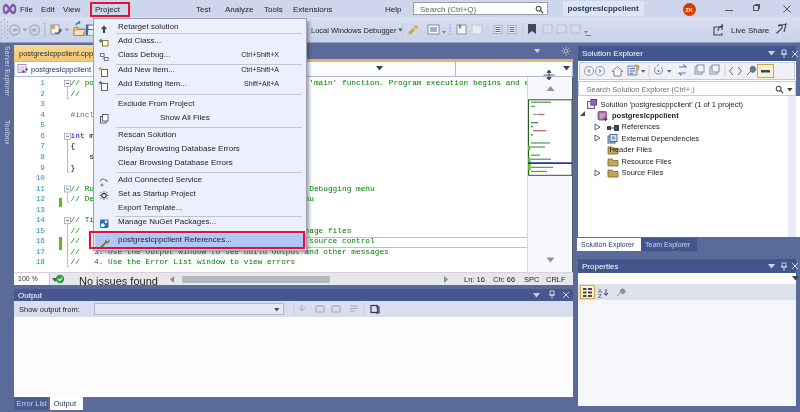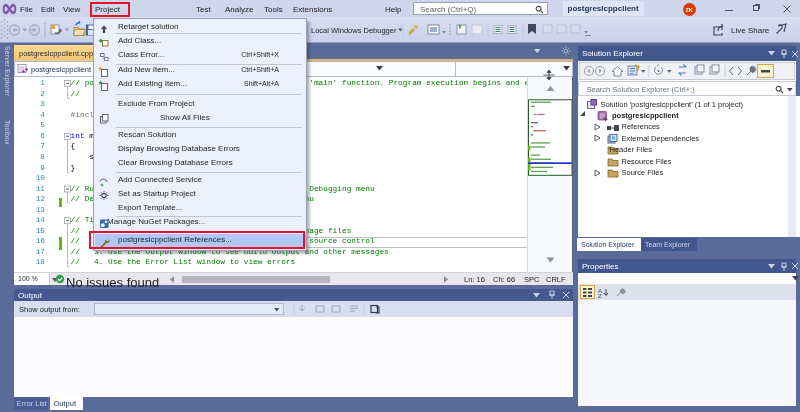--- a/index.html
+++ b/index.html
@@ -271,21 +271,21 @@
   <div class="abs" style="left:0;top:0;width:36px;height:12px;background:#fff;border-right:1px solid #c9c9d2;">
     <span class="abs" style="left:4px;top:2.5px;font-size:7px;color:#333;">100 %</span>
   </div>
   <svg class="abs" style="left:38px;top:5px;" width="8" height="5">
       <path d="M0 0 l3 4 L6 0 z" fill="#55595f"></path>
     </svg>
   <svg class="abs" style="left:40px;top:1.5px;" width="110" height="10" viewBox="0 0 110 10">
     <circle cx="6" cy="5" r="4.2" fill="#2f9e44"></circle>
     <path d="M4 5 l1.6 1.7 L8.3 3.6" stroke="#fff" stroke-width="1.1" fill="none"></path>
   </svg>
-  <span class="abs" style="left:52px;top:2.5px;font-size:13px;color:#1e1e1e;">No issues found</span>
+  <span class="abs" style="left:65px;top:2.5px;font-size:11px;color:#1e1e1e;">No issues found</span>
 
   <svg class="abs" style="left:155px;top:3px;" width="280" height="8">
       <path d="M5 0 l-4 3.5 l4 3.5 z" fill="#8a8f99"></path>
       <path d="M275 0 l4 3.5 l-4 3.5 z" fill="#8a8f99"></path>
     </svg>
   <div class="abs" style="left:168px;top:3px;width:148px;height:7px;background:#b6b7bf;"></div>
   <span class="abs" style="left:450px;top:2.5px;font-size:7.5px;color:#1e1e1e;">Ln: 16</span>
   <span class="abs" style="left:479px;top:2.5px;font-size:7.5px;color:#1e1e1e;">Ch: 66</span>
   <span class="abs" style="left:510px;top:2.5px;font-size:7.5px;color:#1e1e1e;">SPC</span>
   <span class="abs" style="left:532px;top:2.5px;font-size:7.5px;color:#1e1e1e;">CRLF</span>
@@ -495,35 +495,35 @@
   <div class="abs" style="left:22px;top:75.5px;width:186px;height:1px;background:#bfc6d6;"></div>
   <div class="abs" style="left:22px;top:108.5px;width:186px;height:1px;background:#bfc6d6;"></div>
   <div class="abs" style="left:22px;top:153.5px;width:186px;height:1px;background:#bfc6d6;"></div>
   <div class="abs" style="left:22px;top:197.5px;width:186px;height:1px;background:#bfc6d6;"></div>
   <div class="abs" style="left:22px;top:212px;width:186px;height:1px;background:#bfc6d6;"></div>
 
   <div class="abs" style="left:1px;top:215px;width:211px;height:13px;background:#b0c7f8;"></div>
 
   <span class="abs" style="left:24px;top:3.5px;">Retarget solution</span>
   <span class="abs" style="left:24px;top:17.5px;">Add Class...</span>
-  <span class="abs" style="left:24px;top:31.5px;">Class Error...</span>
+  <span class="abs" style="left:24px;top:31.5px;">Class Debug...</span>
     <span class="abs" style="right:27px;top:32px;font-size:7px;">Ctrl+Shift+X</span>
   <span class="abs" style="left:24px;top:46.5px;">Add New Item...</span>
     <span class="abs" style="right:27px;top:47px;font-size:7px;">Ctrl+Shift+A</span>
   <span class="abs" style="left:24px;top:60.5px;">Add Existing Item...</span>
     <span class="abs" style="right:27px;top:61px;font-size:7px;">Shift+Alt+A</span>
   <span class="abs" style="left:24px;top:80.5px;">Exclude From Project</span>
   <span class="abs" style="left:24px;top:94.5px;padding-left:42px;">Show All Files</span>
   <span class="abs" style="left:24px;top:111px;">Rescan Solution</span>
   <span class="abs" style="left:24px;top:125px;">Display Browsing Database Errors</span>
   <span class="abs" style="left:24px;top:139px;">Clear Browsing Database Errors</span>
   <span class="abs" style="left:24px;top:156.5px;">Add Connected Service</span>
   <span class="abs" style="left:24px;top:170.5px;">Set as Startup Project</span>
   <span class="abs" style="left:24px;top:184.5px;">Export Template...</span>
-  <span class="abs" style="left:13px;top:198.5px;text-align:right;">Manage NuGet Packages...</span>
+  <span class="abs" style="left:24px;top:198.5px;text-align:right;">Manage NuGet Packages...</span>
   <span class="abs" style="left:24px;top:216px;">postgreslcppclient References...</span>
 
   <svg class="abs" style="left:4px;top:4px;" width="13" height="228" viewBox="0 0 13 228">
     <path d="M6 2.5 l3 3.5 h-1.9 v4 h-2.2 v-4 h-1.9 Z" fill="#39404e"></path>
     <rect x="4.5" y="17.5" width="5.5" height="5.5" fill="#fffbe8" stroke="#8d6c28" stroke-width="0.9"></rect>
     <path d="M2.9 15.3 l0.8 1.5 1.7 0.2 -1.25 1.1 0.3 1.7 -1.55 -0.85 -1.55 0.85 0.3 -1.7 -1.25 -1.1 1.7 -0.2 Z" fill="#3e9646"></path>
     <rect x="2.5" y="30.5" width="3.6" height="3" fill="#fff" stroke="#5f6a85" stroke-width="0.9"></rect>
     <rect x="6.5" y="34.5" width="3.6" height="3" fill="#fff" stroke="#5f6a85" stroke-width="0.9"></rect>
     <path d="M6.1 33.5 v2 h-1.8" fill="none" stroke="#8a93a5" stroke-width="0.8"></path>
     <rect x="3.5" y="46.5" width="6" height="7" fill="#fff" stroke="#4a5468" stroke-width="0.9"></rect>

